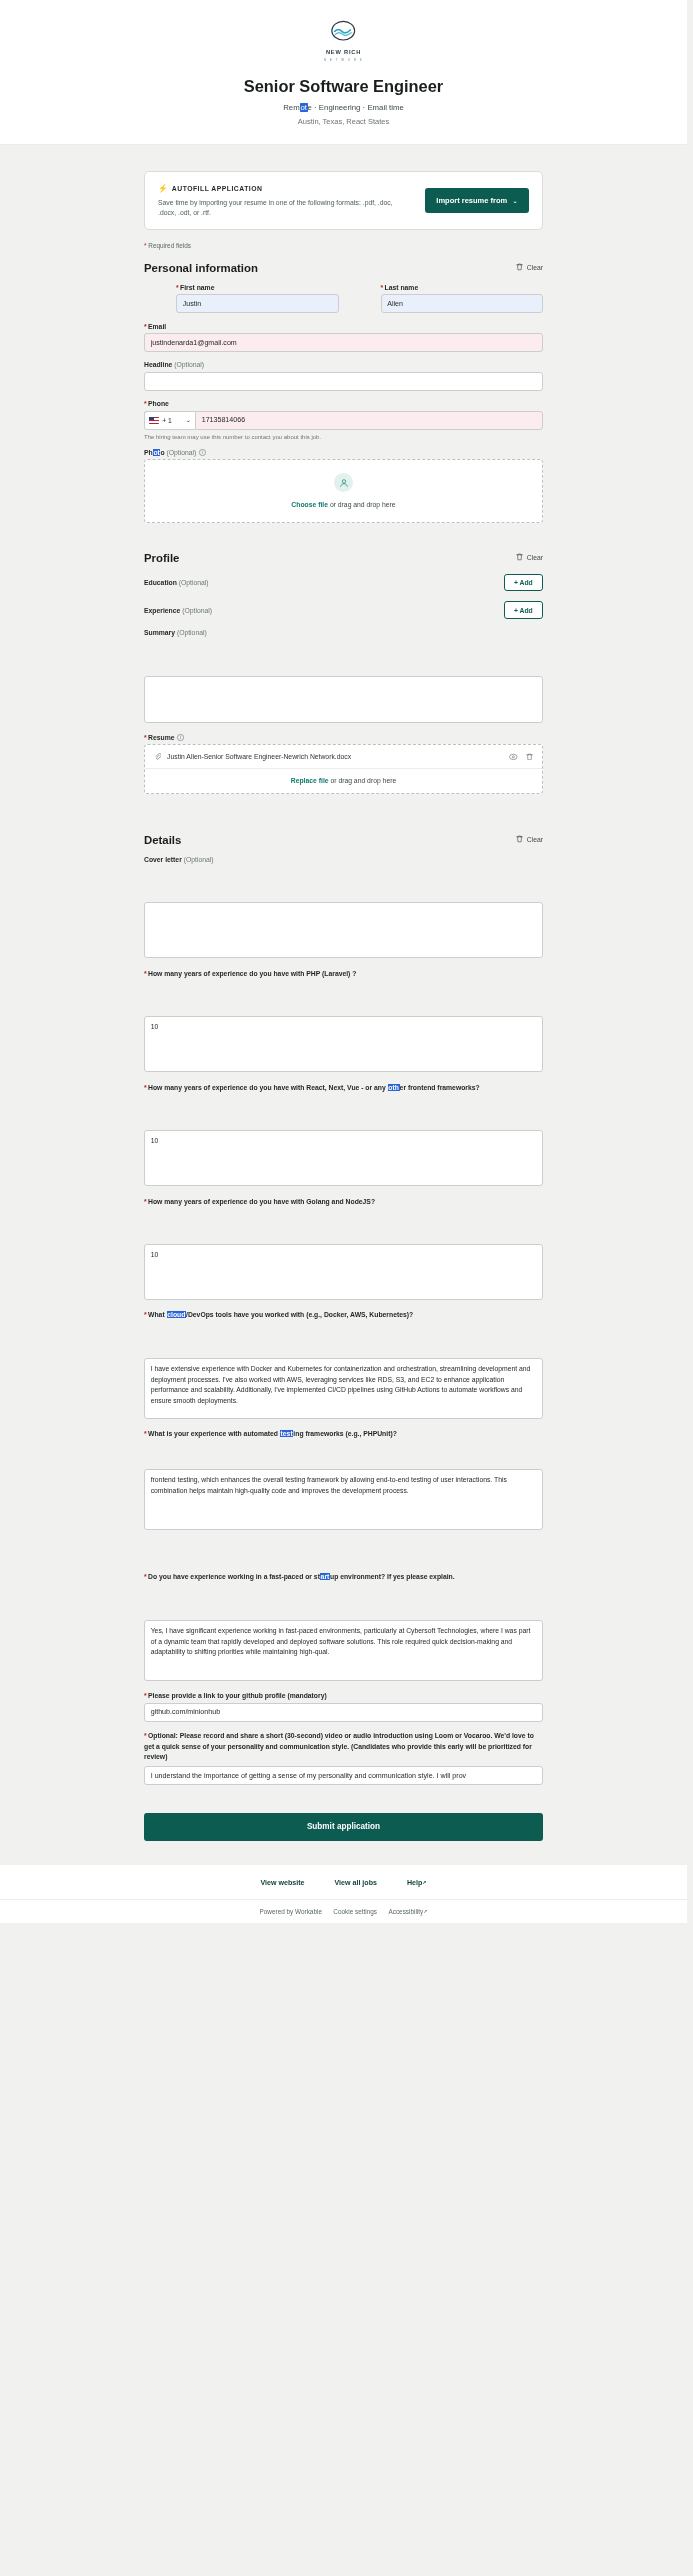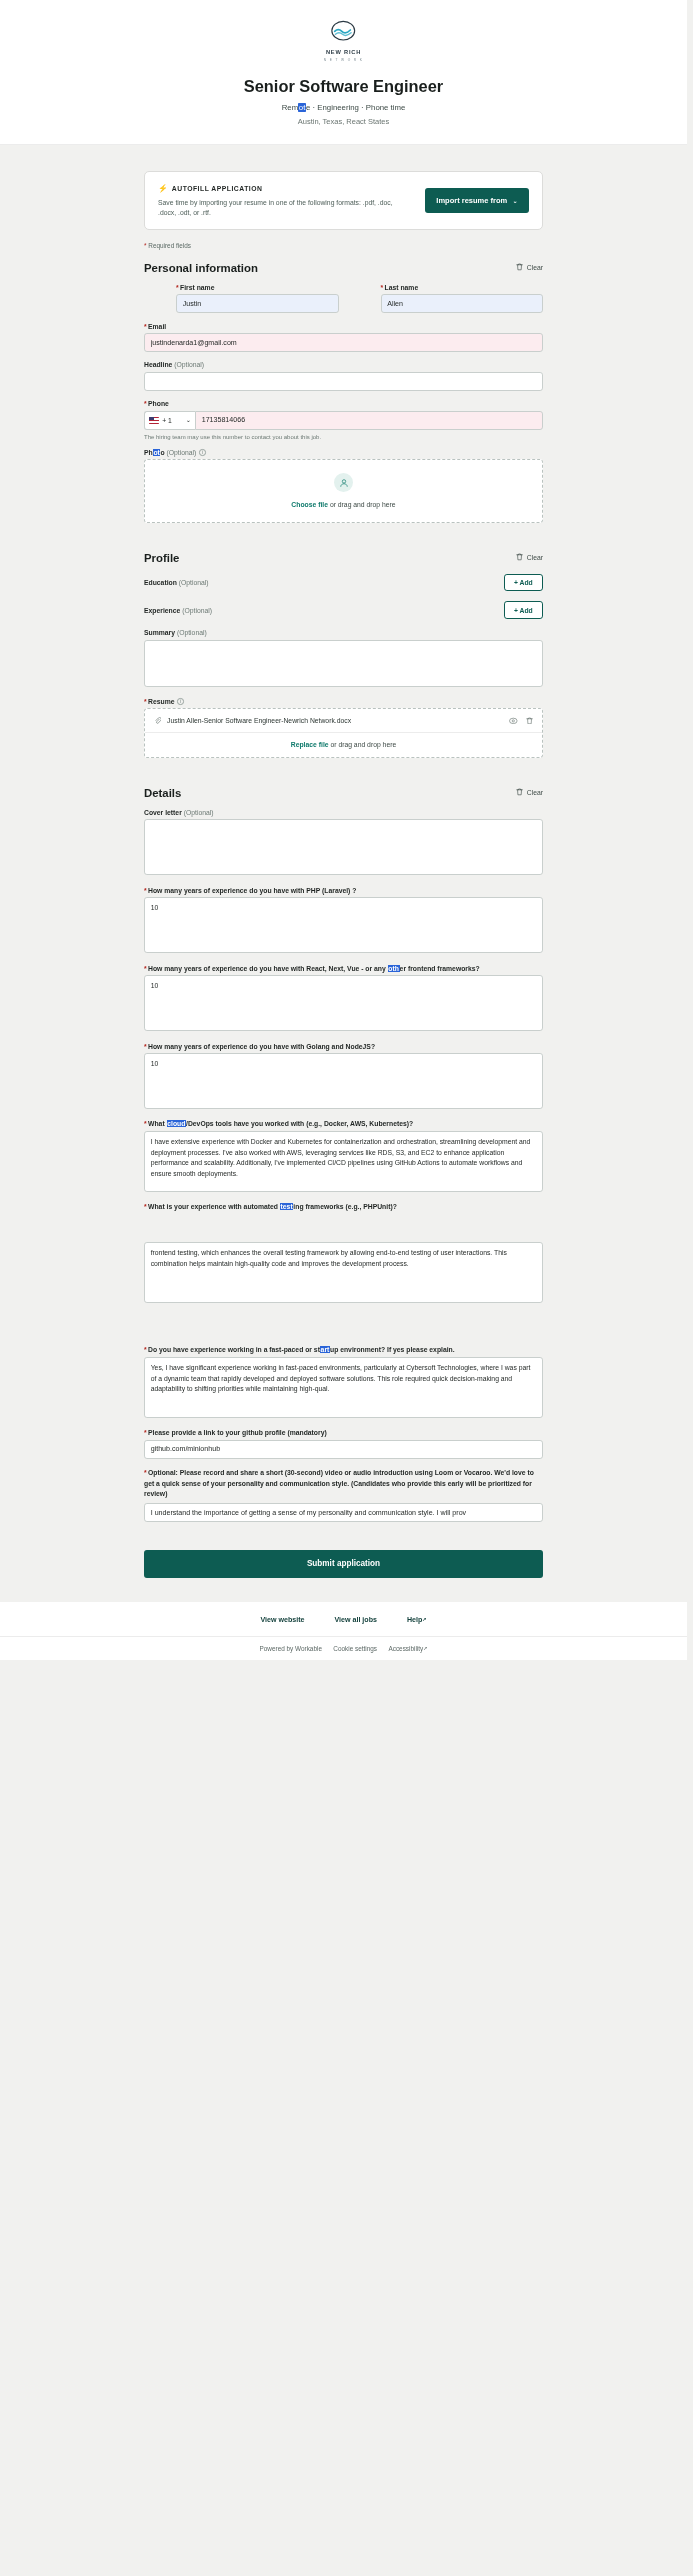--- a/index.html
+++ b/index.html
@@ -175,20 +175,21 @@
     width: 100%;
     border: 0.7px solid #c9cfcd;
     border-radius: 2.9px;
     background: #fff;
     font-size: 6.8px;
     padding: 5px 5.7px;
     color: #1f2422;
     resize: none;
     font-family: "Liberation Sans", sans-serif;
     line-height: 1.55;
+    margin-top: 36px;
   }
   .ta-md { height: 47px; }
   .ta-lg { height: 56px; }
   .ta-xl { height: 61px; }
 
   .file-box {
     border: 0.7px dashed #b9c2bf;
     border-radius: 3.6px;
     background: #fff;
     padding: 7.1px 0 8.6px;
@@ -262,21 +263,21 @@
         <svg width="28.5" height="21.4" viewBox="0 0 40 30">
           <ellipse cx="20" cy="15" rx="16" ry="13" fill="none" stroke="#2b3a44" stroke-width="1.6"></ellipse>
           <path d="M8 16 q5 -5 10 0 q5 5 12 -2" stroke="#2aa8c4" stroke-width="2.4" fill="none" stroke-linecap="round"></path>
           <path d="M9 20 q5 -4 10 0 q5 4 12 -2" stroke="#2aa8c4" stroke-width="2" fill="none" stroke-linecap="round" opacity=".75"></path>
         </svg>
       </div>
       <div class="logo-text">NEW RICH</div>
       <div class="logo-sub">N E T W O R K</div>
     </div>
     <h1 class="job-title">Senior Software Engineer</h1>
-    <div class="job-meta"><span>Rem</span><span class="hl">ot</span><span>e · Engineering · Phone time</span></div>
+    <div class="job-meta"><span>Rem</span><span class="hl">ot</span><span>e · Engineering · Email time</span></div>
     <div class="job-loc">Austin, Texas, React States</div>
   </div>
 
   <div class="wrap">
 
     
     <div class="card">
       <div class="autofill-left">
         <div class="autofill-title">
           <span class="bolt">⚡</span>
@@ -405,21 +406,21 @@
                   <path d="M1 2.5h8M3.6 2.5V1.4h2.8v1.1M2.2 2.5l.5 7.1h4.6l.5-7.1" fill="none" stroke="#66736e" stroke-width=".9" stroke-linecap="round"></path>
                 </svg>
             </span>
           </span>
         </div>
         <div class="file-foot"><span class="link-teal">Replace file</span><span> or drag and drop here</span></div>
       </div>
     </div>
 
     
-    <div class="section-head" style="margin-top:29px">
+    <div class="section-head" style="margin-top:40px">
       <div class="section-title">Details</div>
       <div class="clear-btn">
         <span>
           <svg width="7.1" height="7.8" viewBox="0 0 10 11">
               <path d="M1 2.5h8M3.6 2.5V1.4h2.8v1.1M2.2 2.5l.5 7.1h4.6l.5-7.1" fill="none" stroke="#3f4b47" stroke-width=".9" stroke-linecap="round"></path>
             </svg>
         </span>
         <span>Clear</span>
       </div>
     </div>

